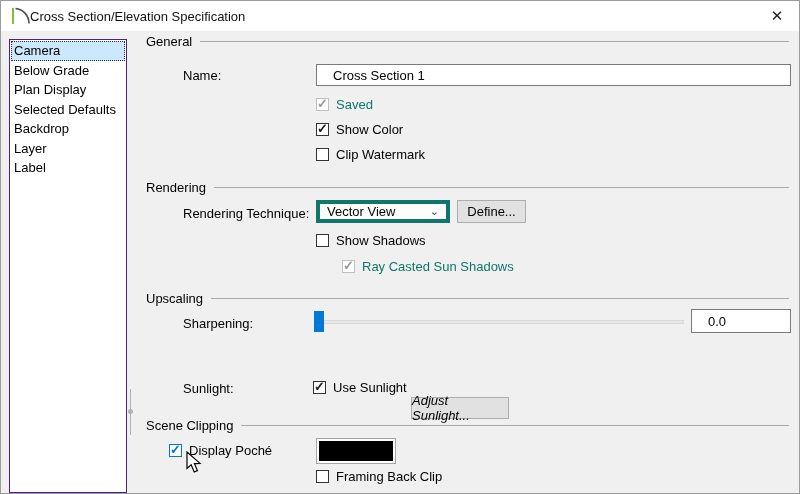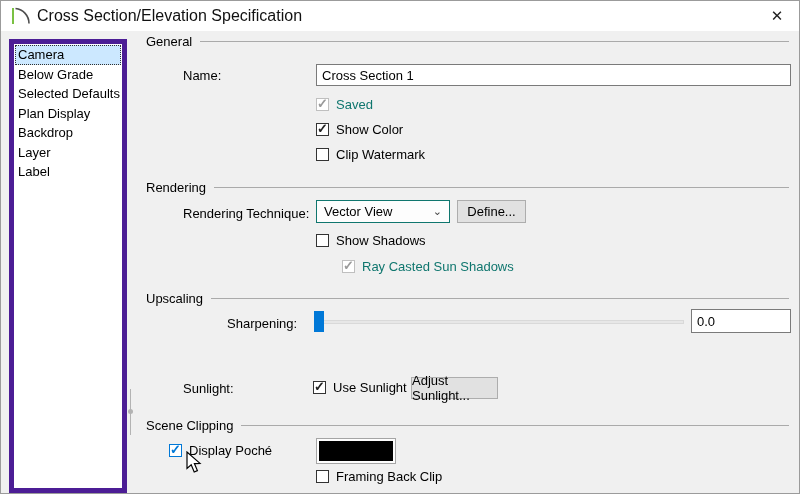--- a/index.html
+++ b/index.html
@@ -6,68 +6,68 @@
   html,body { width:800px; height:494px; }
   body { font-family:"Liberation Sans", sans-serif; font-size:13px; color:#000; background:#fff; }
 
   .window { position:relative; width:800px; height:494px; background:#f0f0f0;
             border:1px solid #9b9b9b; overflow:hidden; }
 
   
   .titlebar { position:absolute; top:0; left:0; right:0; height:30px; background:#ffffff;
               display:flex; align-items:center; }
   .titlebar .app-icon { width:20px; height:20px; margin-left:9px; }
-  .titlebar .title { margin-left:7px; font-size:16px; color:#111; }
+  .titlebar .title { font-size:13px; color:#111; }
   .close-btn { position:absolute; right:10px; top:4px; width:24px; height:22px;
                display:flex; align-items:center; justify-content:center;
                font-size:15px; color:#222; cursor:default; }
 
   
   .bodyarea { position:absolute; top:30px; left:0; right:0; bottom:0; background:#f0f0f0; }
 
   
   .sidebar { position:absolute; left:8px; top:8px; width:118px; height:calc(100% - 8px);
-             background:#fff; border:5px solid #4c1d95; padding:1px; overflow:hidden; }
+             background:#fff; border:1px solid #4c1d95; padding:1px; overflow:hidden; }
   .side-item { height:19.5px; line-height:18px; padding:0 2px; border:1px solid transparent;
                white-space:nowrap; }
   .side-item.selected { background:#cce8ff; border:1px dotted #30302f; }
 
   
   .splitter { position:absolute; left:129px; top:358px; width:1px; height:46px; background:#b3b3b3; }
   .splitter .grip { position:absolute; left:-2px; top:20px; width:5px; height:5px;
                     border-radius:50%; background:#b3b3b3; }
 
   
   .abs { position:absolute; }
 
   .sec-header { display:flex; align-items:center; left:145px; right:10px; height:16px; }
   .sec-header .txt { padding-right:8px; color:#000; }
   .sec-header .rule { flex:1; height:1px; background:#aaaaaa; }
 
   .field-label { color:#000; }
 
   .text-input { border:1px solid #7a7a7a; background:#fff; font:13px "Liberation Sans",sans-serif;
-                padding:0 5px; color:#000; outline:none; }
+                padding:0 16px; color:#000; outline:none; }
 
   
   .cbrow { display:flex; align-items:center; gap:7px; height:14px; }
   .cb { width:13px; height:13px; background:#fff; border:1px solid #333333; position:relative;
         flex:0 0 auto; }
   .cb.checked::after { content:"\2713"; position:absolute; left:0px; top:-3px; font-size:13px;
                        font-weight:bold; color:#222; }
   .cb.disabled { border-color:#bfbfbf; }
   .cb.disabled::after { color:#9a9a9a; }
   .cbrow .cb-label { white-space:nowrap; }
   .cbrow.disabled .cb-label { color:#0f766e; }
   .cb.hovered { border-color:#0078d7; }
   .cb.hovered::after { color:#0078d7; }
 
   
   .dropdown { display:flex; align-items:center; justify-content:space-between;
-              border:1px solid #0f766e; background:#fdfdfd; padding:0 7px; }
+              border:4px solid #0f766e; background:#fdfdfd; padding:0 7px; }
   .dropdown .chev { font-size:11px; color:#444; }
 
   
   .push-btn { display:flex; align-items:center; justify-content:center;
               background:#e1e1e1; border:1px solid #adadad; font-size:13px; color:#000; }
 
   
   .slider-track { height:4px; background:#e7e7e7; border:1px solid #d9d9d9; }
   .slider-handle { width:10px; height:21px; background:#0078d7; }
 
@@ -90,22 +90,22 @@
     </svg>
     <span class="title">Cross Section/Elevation Specification</span>
     <div class="close-btn">✕</div>
   </div>
 
   <div class="bodyarea">
 
     <div class="sidebar">
       <div class="side-item selected">Camera</div>
       <div class="side-item">Below Grade</div>
+      <div class="side-item">Plan Display</div>
       <div class="side-item">Selected Defaults</div>
-      <div class="side-item">Plan Display</div>
       <div class="side-item">Backdrop</div>
       <div class="side-item">Layer</div>
       <div class="side-item">Label</div>
     </div>
 
     <div class="splitter">
       <div class="grip"></div>
     </div>
 
     <div class="abs sec-header" style="top:2px;">
@@ -151,32 +151,32 @@
     <div class="abs cbrow checked disabled" style="left:341px; top:228px;">
       <div class="cb checked disabled"></div>
       <span class="cb-label">Ray Casted Sun Shadows</span>
     </div>
 
     <div class="abs sec-header" style="top:259px;">
       <span class="txt">Upscaling</span>
         <span class="rule"></span>
     </div>
 
-    <div class="abs field-label" style="left:182px; top:285px;margin-left:44px;">Sharpening:</div>
+    <div class="abs field-label" style="left:182px; top:285px;">Sharpening:</div>
     <div class="abs slider-track" style="left:313px; top:289px; width:370px;"></div>
     <div class="abs slider-handle" style="left: 313px; top: 280px; margin-left: 0px;"></div>
     <input class="abs text-input" style="left: 690px; top: 278px; width: 100px; height: 24px;" value="0.0">
 
 
     <div class="abs field-label" style="left:182px; top:350px;">Sunlight:</div>
     <div class="abs cbrow" style="left:312px; top:349px;">
       <div class="cb checked"></div>
       <span class="cb-label">Use Sunlight</span>
     </div>
-    <div class="abs push-btn" style="left:410px; top:346px; width:87px; height:22px;">Adjust Sunlight...</div>
+    <div class="abs push-btn" style="left:410px; top:366px; width:98px; height:22px;font-style:italic;">Adjust Sunlight...</div>
 
     <div class="abs sec-header" style="top:386px;">
       <span class="txt">Scene Clipping</span>
         <span class="rule"></span>
     </div>
 
     <div class="abs cbrow" style="left:168px; top:412px;">
       <div class="cb checked hovered"></div>
       <span class="cb-label">Display Poché</span>
     </div>

